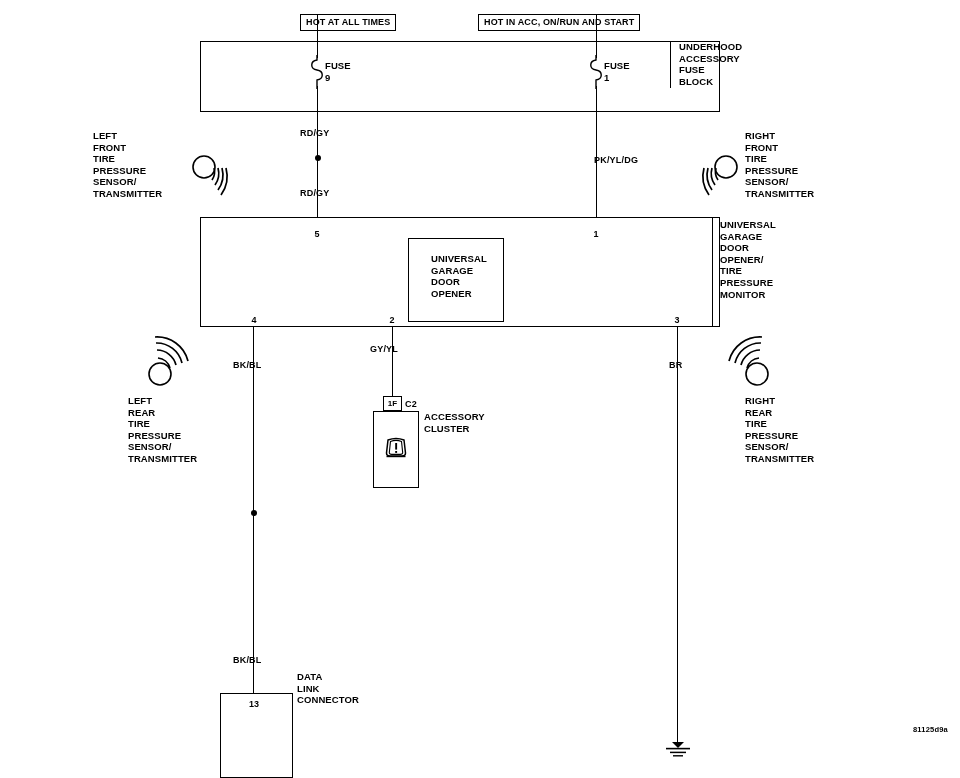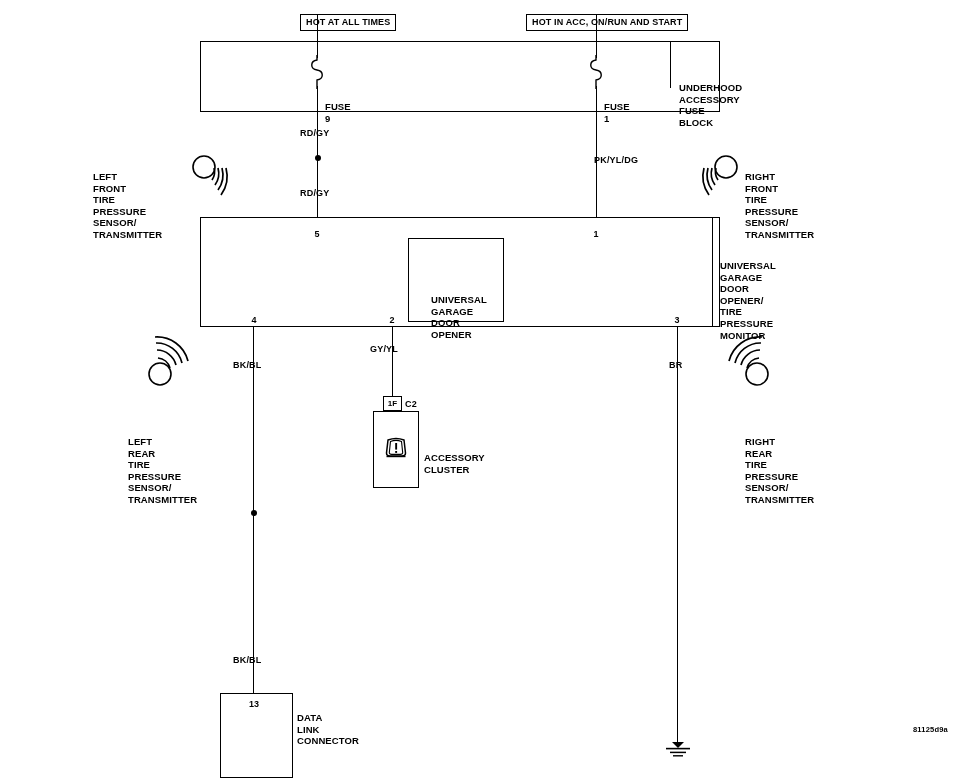--- a/index.html
+++ b/index.html
@@ -21,21 +21,20 @@
   .abs { position: absolute; }
 
   
   .lbl {
     font-size: 9.5px;
     font-weight: bold;
     line-height: 11.6px;
     letter-spacing: 0.1px;
     white-space: pre-line;
     color: #000;
-    margin-top: 41px;
   }
   .wire-lbl {
     font-size: 9px;
     font-weight: bold;
     letter-spacing: 0.2px;
     white-space: nowrap;
   }
   .pin-num {
     font-size: 9px;
     font-weight: bold;
@@ -80,21 +79,21 @@
     line-height: 13px;
   }
 </style>
 </head>
 <body>
 
 <div id="diagram">
 
   <div class="abs boxed-title" style="left:300px; top:14px;">HOT AT ALL TIMES</div>
 
-  <div class="abs boxed-title" style="left:526px; top:14px;">HOT IN ACC, ON/RUN AND START</div>
+  <div class="abs boxed-title" style="left:478px; top:14px;">HOT IN ACC, ON/RUN AND START</div>
 
   <div class="abs box-outline" style="left:200px; top:41px; width:520px; height:71px;"></div>
 
   <div class="abs vline" style="left:317px; top:14px; height:28px;"></div>
 
   <svg class="abs" style="left:305px; top:55px;" width="26" height="34" viewBox="0 0 26 34">
     <path d="M12 0 L12 5 C5 6 5 14 12 15 C19 16 19 24 12 25 L12 34" stroke="#000" stroke-width="1.4" fill="none"></path>
   </svg>
   <div class="abs lbl" style="left:325px; top:60px;">FUSE</div>
   <div class="abs lbl" style="left:325px; top:72px;">9</div>

